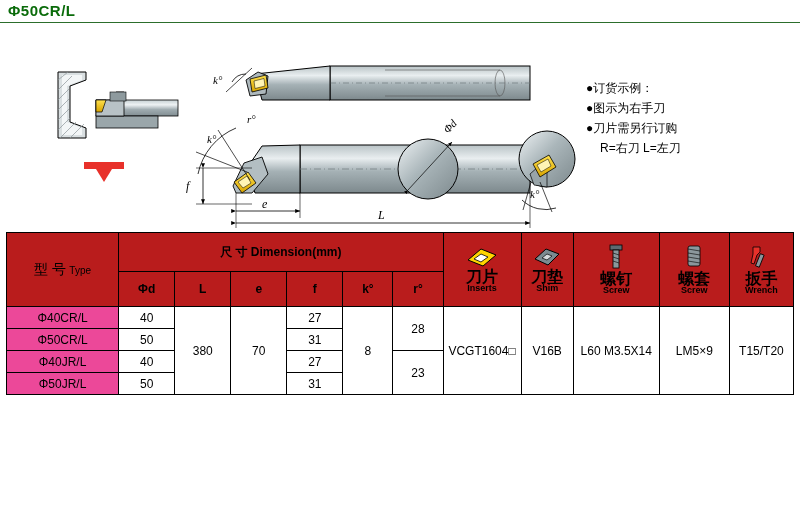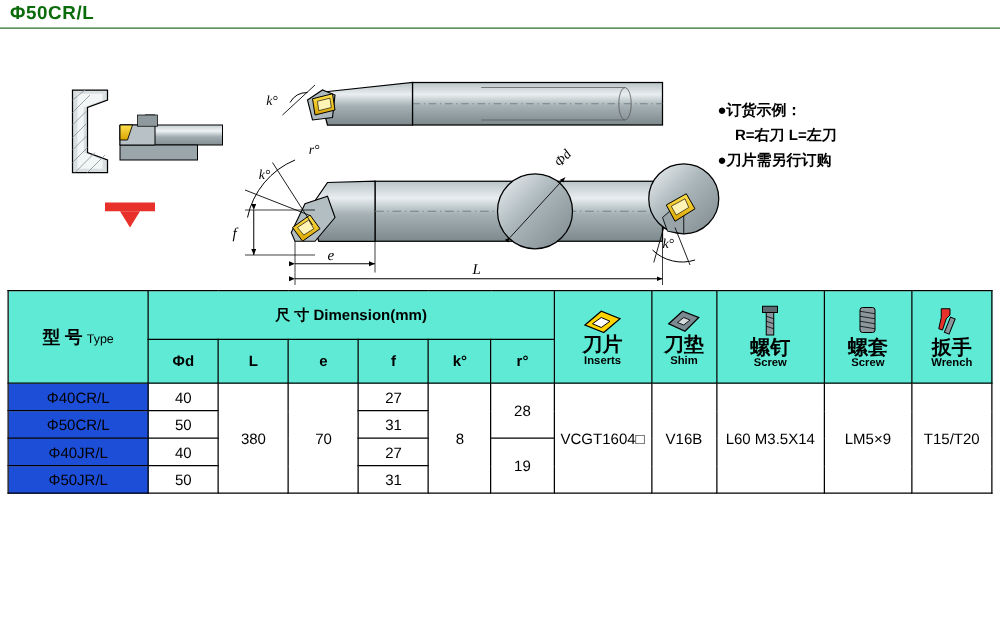--- a/index.html
+++ b/index.html
@@ -23,45 +23,45 @@
     font-size:15px;font-weight:bold;color:#0a6b0a;
     letter-spacing:0.5px;
   }
 
   
   .drawing{position:absolute;left:0;top:22px;width:800px;height:210px;}
   .svgwrap{position:absolute;left:0;top:0;}
 
   
   .notes{
-    position:absolute;left:574px;top:56px;
-    font-size:12px;line-height:20px;color:#000;font-weight:bold;
+    position:absolute;left:586px;top:56px;
+    font-size:12px;line-height:20px;color:#000;
   }
   .notes .line{white-space:nowrap;}
   .notes .indent{padding-left:14px;}
 
   
   .tbl{
     position:absolute;left:6px;top:232px;width:788px;
     border-collapse:collapse;
     table-layout:fixed;
   }
   .tbl td,.tbl th{
     border:1px solid #000;
     text-align:center;
     vertical-align:middle;
     font-size:12px;
     padding:0;
   }
-  .hdr{background:#5eead4;color:#000;font-weight:bold;}
-  .hdr-type{font-size:14px;font-weight:bold;}
+  .hdr{background:#b91c1c;color:#000;font-weight:bold;}
+  .hdr-type{font-size:14px;font-weight:normal;}
   .hdr-sub{font-size:10px;font-weight:normal;}
   .dim-title{font-size:13px;font-weight:bold;}
   .sym{font-size:12px;font-weight:bold;}
-  .body-left{background:#1d4ed8;font-size:12px;}
+  .body-left{background:#ec4899;font-size:12px;}
   .body-cell{background:#ffffff;font-size:12px;}
   .ico{display:block;margin:0 auto 2px auto;}
   .acc-name{font-size:16px;font-weight:bold;display:block;line-height:13px;}
   .acc-sub{font-size:9px;font-weight:bold;display:block;line-height:11px;}
   .row-h{height:22px;}
 </style>
 </head>
 <body>
 
 <div class="page">
@@ -197,22 +197,23 @@
         <polygon points="537,143 548,137 551,144 541,150" fill="#fff4b5" stroke="#000" stroke-width="0.5"></polygon>
         <path d="M522,178 A34,34 0 0,0 556,186" fill="none" stroke="#000" stroke-width="0.8"></path>
         <line x1="531" y1="160" x2="523" y2="188" stroke="#000" stroke-width="0.7"></line>
         <line x1="540" y1="160" x2="552" y2="190" stroke="#000" stroke-width="0.7"></line>
         <text x="530" y="176" font-size="11" font-family="'Liberation Serif',serif" font-style="italic">k°</text>
       </g>
     </svg>
 
     <div class="notes">
       <div class="line">●订货示例：</div>
+      <div class="line">●图示为右手刀</div>
+      <div class="line">●刀片需另行订购</div>
       <div class="line indent">R=右刀  L=左刀</div>
-      <div class="line">●刀片需另行订购</div>
     </div>
   </div>
 
   <table class="tbl">
     <colgroup>
       <col style="width:112px">
       <col style="width:56px">
       <col style="width:56px">
       <col style="width:56px">
       <col style="width:56px">
@@ -312,21 +313,21 @@
       <tr class="row-h">
         <td class="body-left">Φ50CR/L</td>
         <td class="body-cell">50</td>
         <td class="body-cell">31</td>
       </tr>
 
       <tr class="row-h">
         <td class="body-left">Φ40JR/L</td>
         <td class="body-cell">40</td>
         <td class="body-cell">27</td>
-        <td class="body-cell" rowspan="2">19</td>
+        <td class="body-cell" rowspan="2">23</td>
       </tr>
 
       <tr class="row-h">
         <td class="body-left">Φ50JR/L</td>
         <td class="body-cell">50</td>
         <td class="body-cell">31</td>
       </tr>
     </tbody>
   </table>
 

